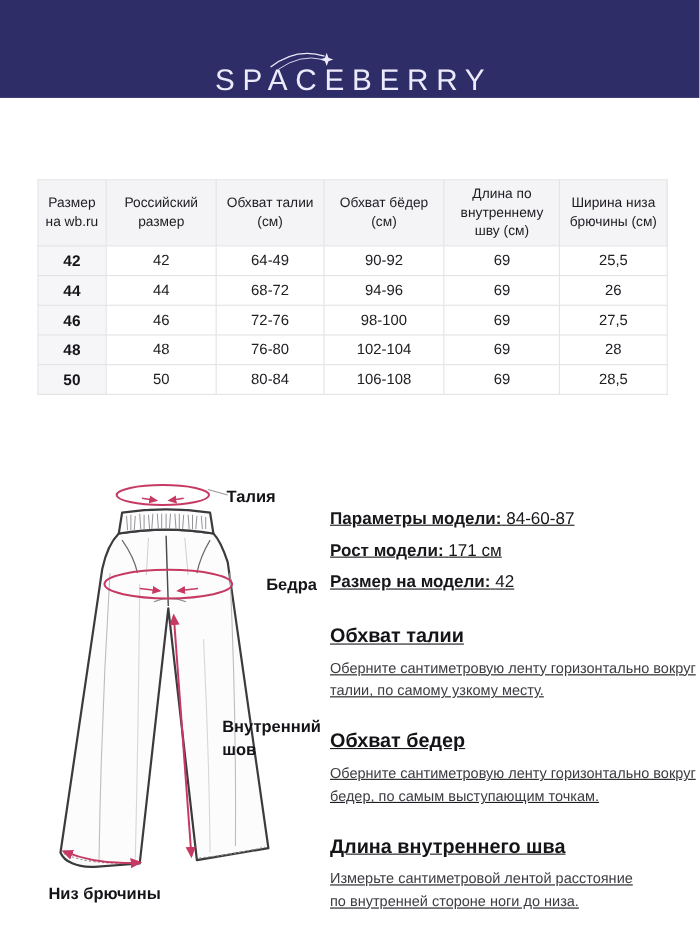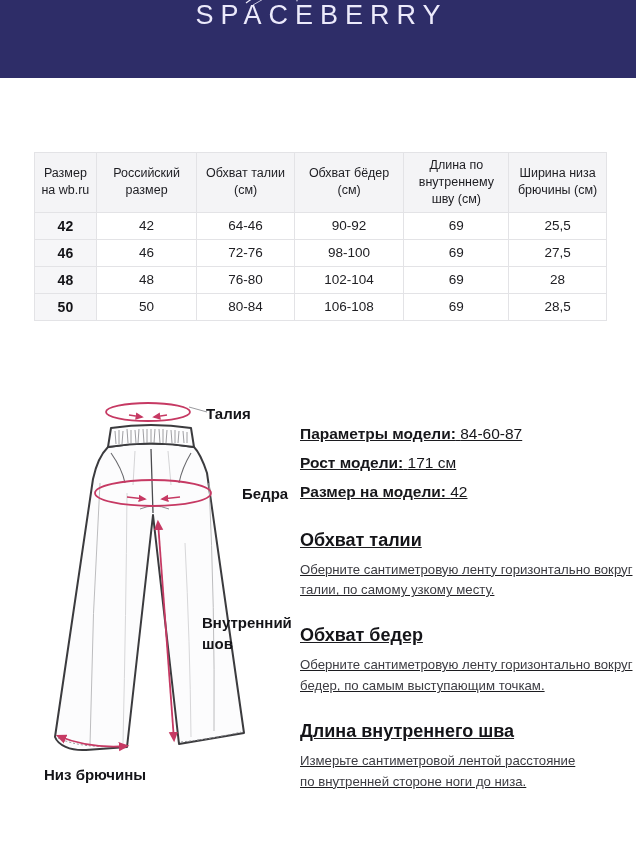--- a/index.html
+++ b/index.html
@@ -1,20 +1,20 @@
 <!DOCTYPE html>
 <html><head>
 <meta charset="utf-8">
 <style>
   * { margin:0; padding:0; box-sizing:border-box; }
   html,body { width:636px; height:848px; background:#ffffff; overflow:hidden;
     font-family:"Liberation Sans", sans-serif; color:#1c1c20; }
 
   
-  .brand-bar { height:78px; background:#2e2d68; display:flex; align-items:flex-start; justify-content:center; }
+  .brand-bar { height:89px; background:#2e2d68; display:flex; align-items:flex-end; justify-content:center; }
   .logo { position:relative; color:#eceafb; font-size:27px; font-weight:400;
     letter-spacing:7px; padding-left:7px; }
   .logo-star { position:absolute; left:55px; top:-17px; width:66px; height:24px; }
 
   
   .table-wrap { margin:74px 29px 0 34px; }
   table { width:100%; border-collapse:collapse; table-layout:fixed; }
   col.c0 { width:10.8%; } col.c1 { width:17.6%; } col.c2 { width:17.0%; }
   col.c3 { width:19.2%; } col.c4 { width:18.3%; } col.c5 { width:17.1%; }
   th { background:#f4f4f6; border:1px solid #e3e3e6; height:57px; font-weight:500;
@@ -73,24 +73,32 @@
         <th>Обхват талии (см)</th>
         <th>Обхват бёдер (см)</th>
         <th>Длина по внутреннему шву (см)</th>
         <th>Ширина низа брючины (см)</th>
       </tr>
     </thead>
     <tbody>
       <tr>
         <td class="size-col">42</td>
         <td>42</td>
-        <td>64-46</td>
+        <td>64-49</td>
         <td>90-92</td>
         <td>69</td>
         <td>25,5</td>
+      </tr>
+      <tr>
+        <td class="size-col">44</td>
+        <td>44</td>
+        <td>68-72</td>
+        <td>94-96</td>
+        <td>69</td>
+        <td>26</td>
       </tr>
       <tr>
         <td class="size-col">46</td>
         <td>46</td>
         <td>72-76</td>
         <td>98-100</td>
         <td>69</td>
         <td>27,5</td>
       </tr>
       <tr>

